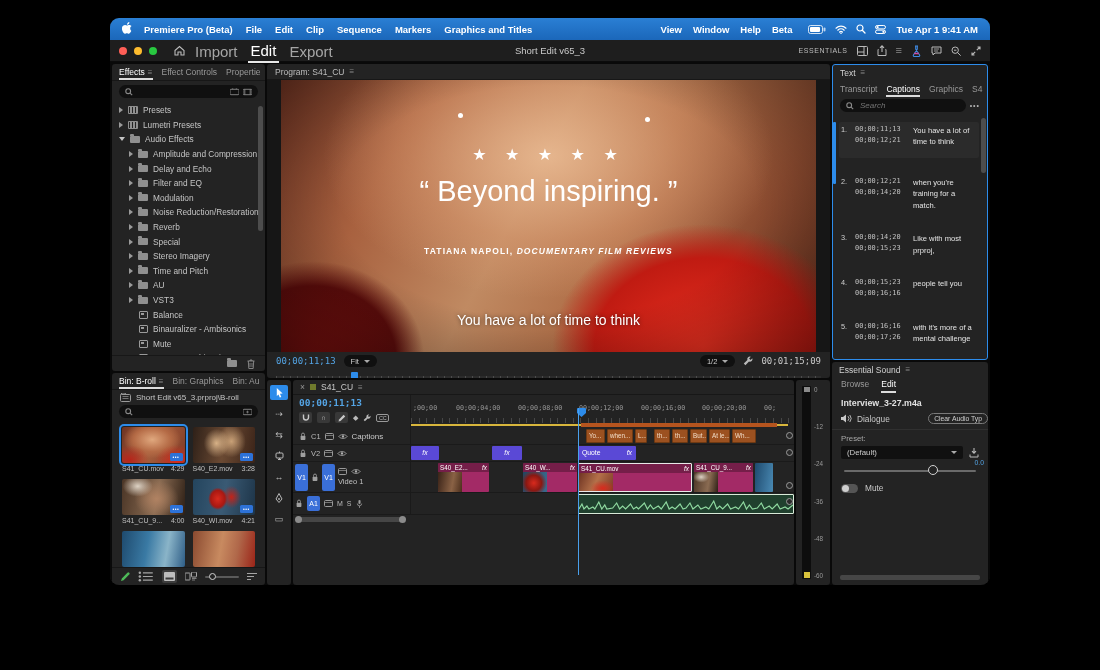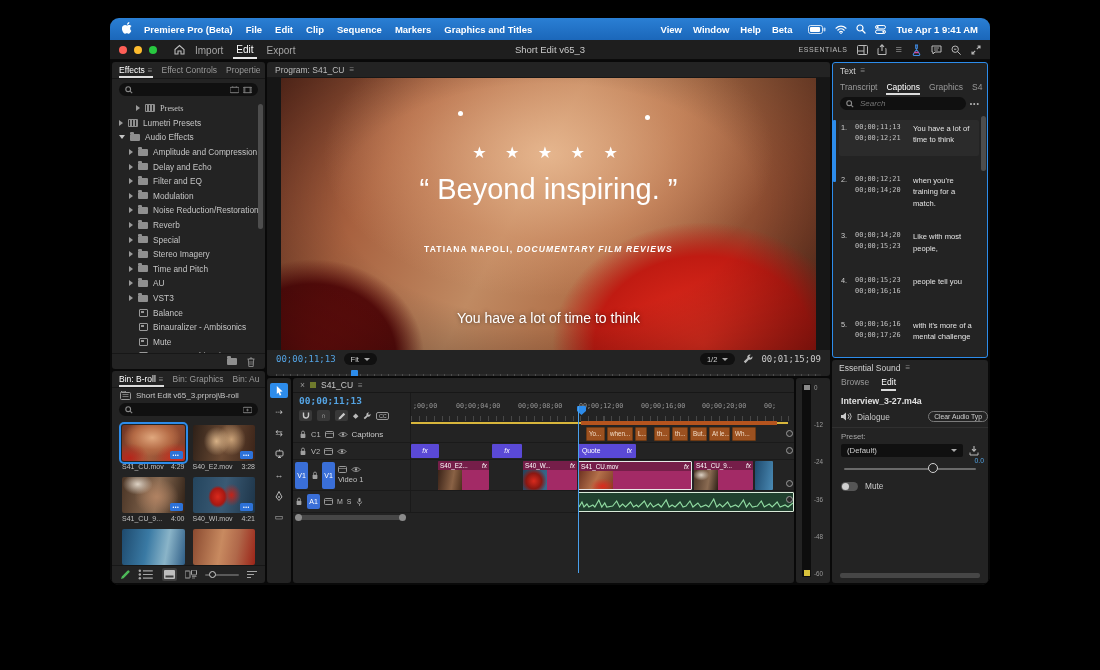--- a/index.html
+++ b/index.html
@@ -10,21 +10,21 @@
   .menubar{height:22px;background:linear-gradient(#2a7fd4,#1b67ba);display:flex;align-items:center;padding:0 12px;color:#fff;font-size:9.5px;}
   .menubar .mitem{margin-right:13px;white-space:nowrap;font-weight:bold;}
   .menubar .bold{font-weight:bold;}
   .mb-right{margin-left:auto;display:flex;align-items:center;gap:11px;}
   .mb-icons{display:flex;align-items:center;gap:9px;margin-left:4px;}
   .mb-icons svg{display:block;}
   
   .app{position:absolute;left:0;right:0;top:22px;bottom:0;display:flex;flex-direction:column;background:#141414;}
   .titlebar{height:22px;background:#1e1e1e;display:flex;align-items:center;padding:0 9px;gap:7px;border-bottom:1px solid #0b0b0b;position:relative;}
   .tl-dot{width:8px;height:8px;border-radius:50%;}
-  .nav-tab{font-size:10px;color:#a6a6a6;padding:4px 3px 2px;}
+  .nav-tab{font-size:15px;color:#a6a6a6;padding:4px 3px 2px;}
   .nav-tab.active{color:#fff;border-bottom:2px solid #e8e8e8;}
   .doc-title{position:absolute;left:0;right:0;text-align:center;font-size:9.5px;color:#c9c9c9;pointer-events:none;}
   .tb-right{margin-left:auto;display:flex;align-items:center;gap:9px;z-index:2;}
   .ws-label{font-size:7px;letter-spacing:.6px;color:#bdbdbd;}
   .tbicon{color:#b9b9b9;font-size:10px;line-height:1;display:flex;align-items:center;}
   
   .main{flex:1;display:flex;gap:2px;background:#090909;padding:2px 2px 8px;}
   .panel{background:#232323;border-radius:3px;overflow:hidden;display:flex;flex-direction:column;position:relative;}
   .col{display:flex;flex-direction:column;gap:2px;}
   .col-left{width:153px;}
@@ -288,21 +288,21 @@
             <svg width="9" height="8" viewBox="0 0 10 8" style="margin-left:2px;">
                 <rect x="0" y="1" width="10" height="6" rx="1" fill="none" stroke="#8a8a8a"></rect>
                 <path d="M3 1V0M7 1V0" stroke="#8a8a8a"></path>
               </svg>
             <svg width="9" height="8" viewBox="0 0 10 8">
                 <rect x="0" y="1" width="10" height="6" rx="1" fill="none" stroke="#8a8a8a"></rect>
                 <path d="M2 1v6M8 1v6" stroke="#8a8a8a"></path>
               </svg>
           </div>
           <div class="tree">
-            <div class="trow" style="padding-left:24px;font-family:Liberation Serif, serif;">
+            <div class="trow" style="padding-left:7px;">
                 <span class="tri-r"></span>
                 <span class="ico-preset"></span>
                 <span>Presets</span>
               </div>
             <div class="trow" style="padding-left:7px;">
                 <span class="tri-r"></span>
                 <span class="ico-preset"></span>
                 <span>Lumetri Presets</span>
               </div>
             <div class="trow" style="padding-left:7px;">
@@ -875,21 +875,21 @@
                   <span>00;00;14;20</span>
                 </span>
               <span class="cap-text">when you're training for a match.</span>
             </div>
             <div class="cap-row" style="min-height:28px;margin-top:8px;">
               <span class="cap-num">3.</span>
               <span class="cap-times">
                   <span>00;00;14;20</span>
                   <span>00;00;15;23</span>
                 </span>
-              <span class="cap-text">Like with most people,</span>
+              <span class="cap-text">Like with most prproj,</span>
             </div>
             <div class="cap-row" style="min-height:28px;margin-top:8px;">
               <span class="cap-num">4.</span>
               <span class="cap-times">
                   <span>00;00;15;23</span>
                   <span>00;00;16;16</span>
                 </span>
               <span class="cap-text">people tell you</span>
             </div>
             <div class="cap-row" style="min-height:36px;margin-top:8px;">

